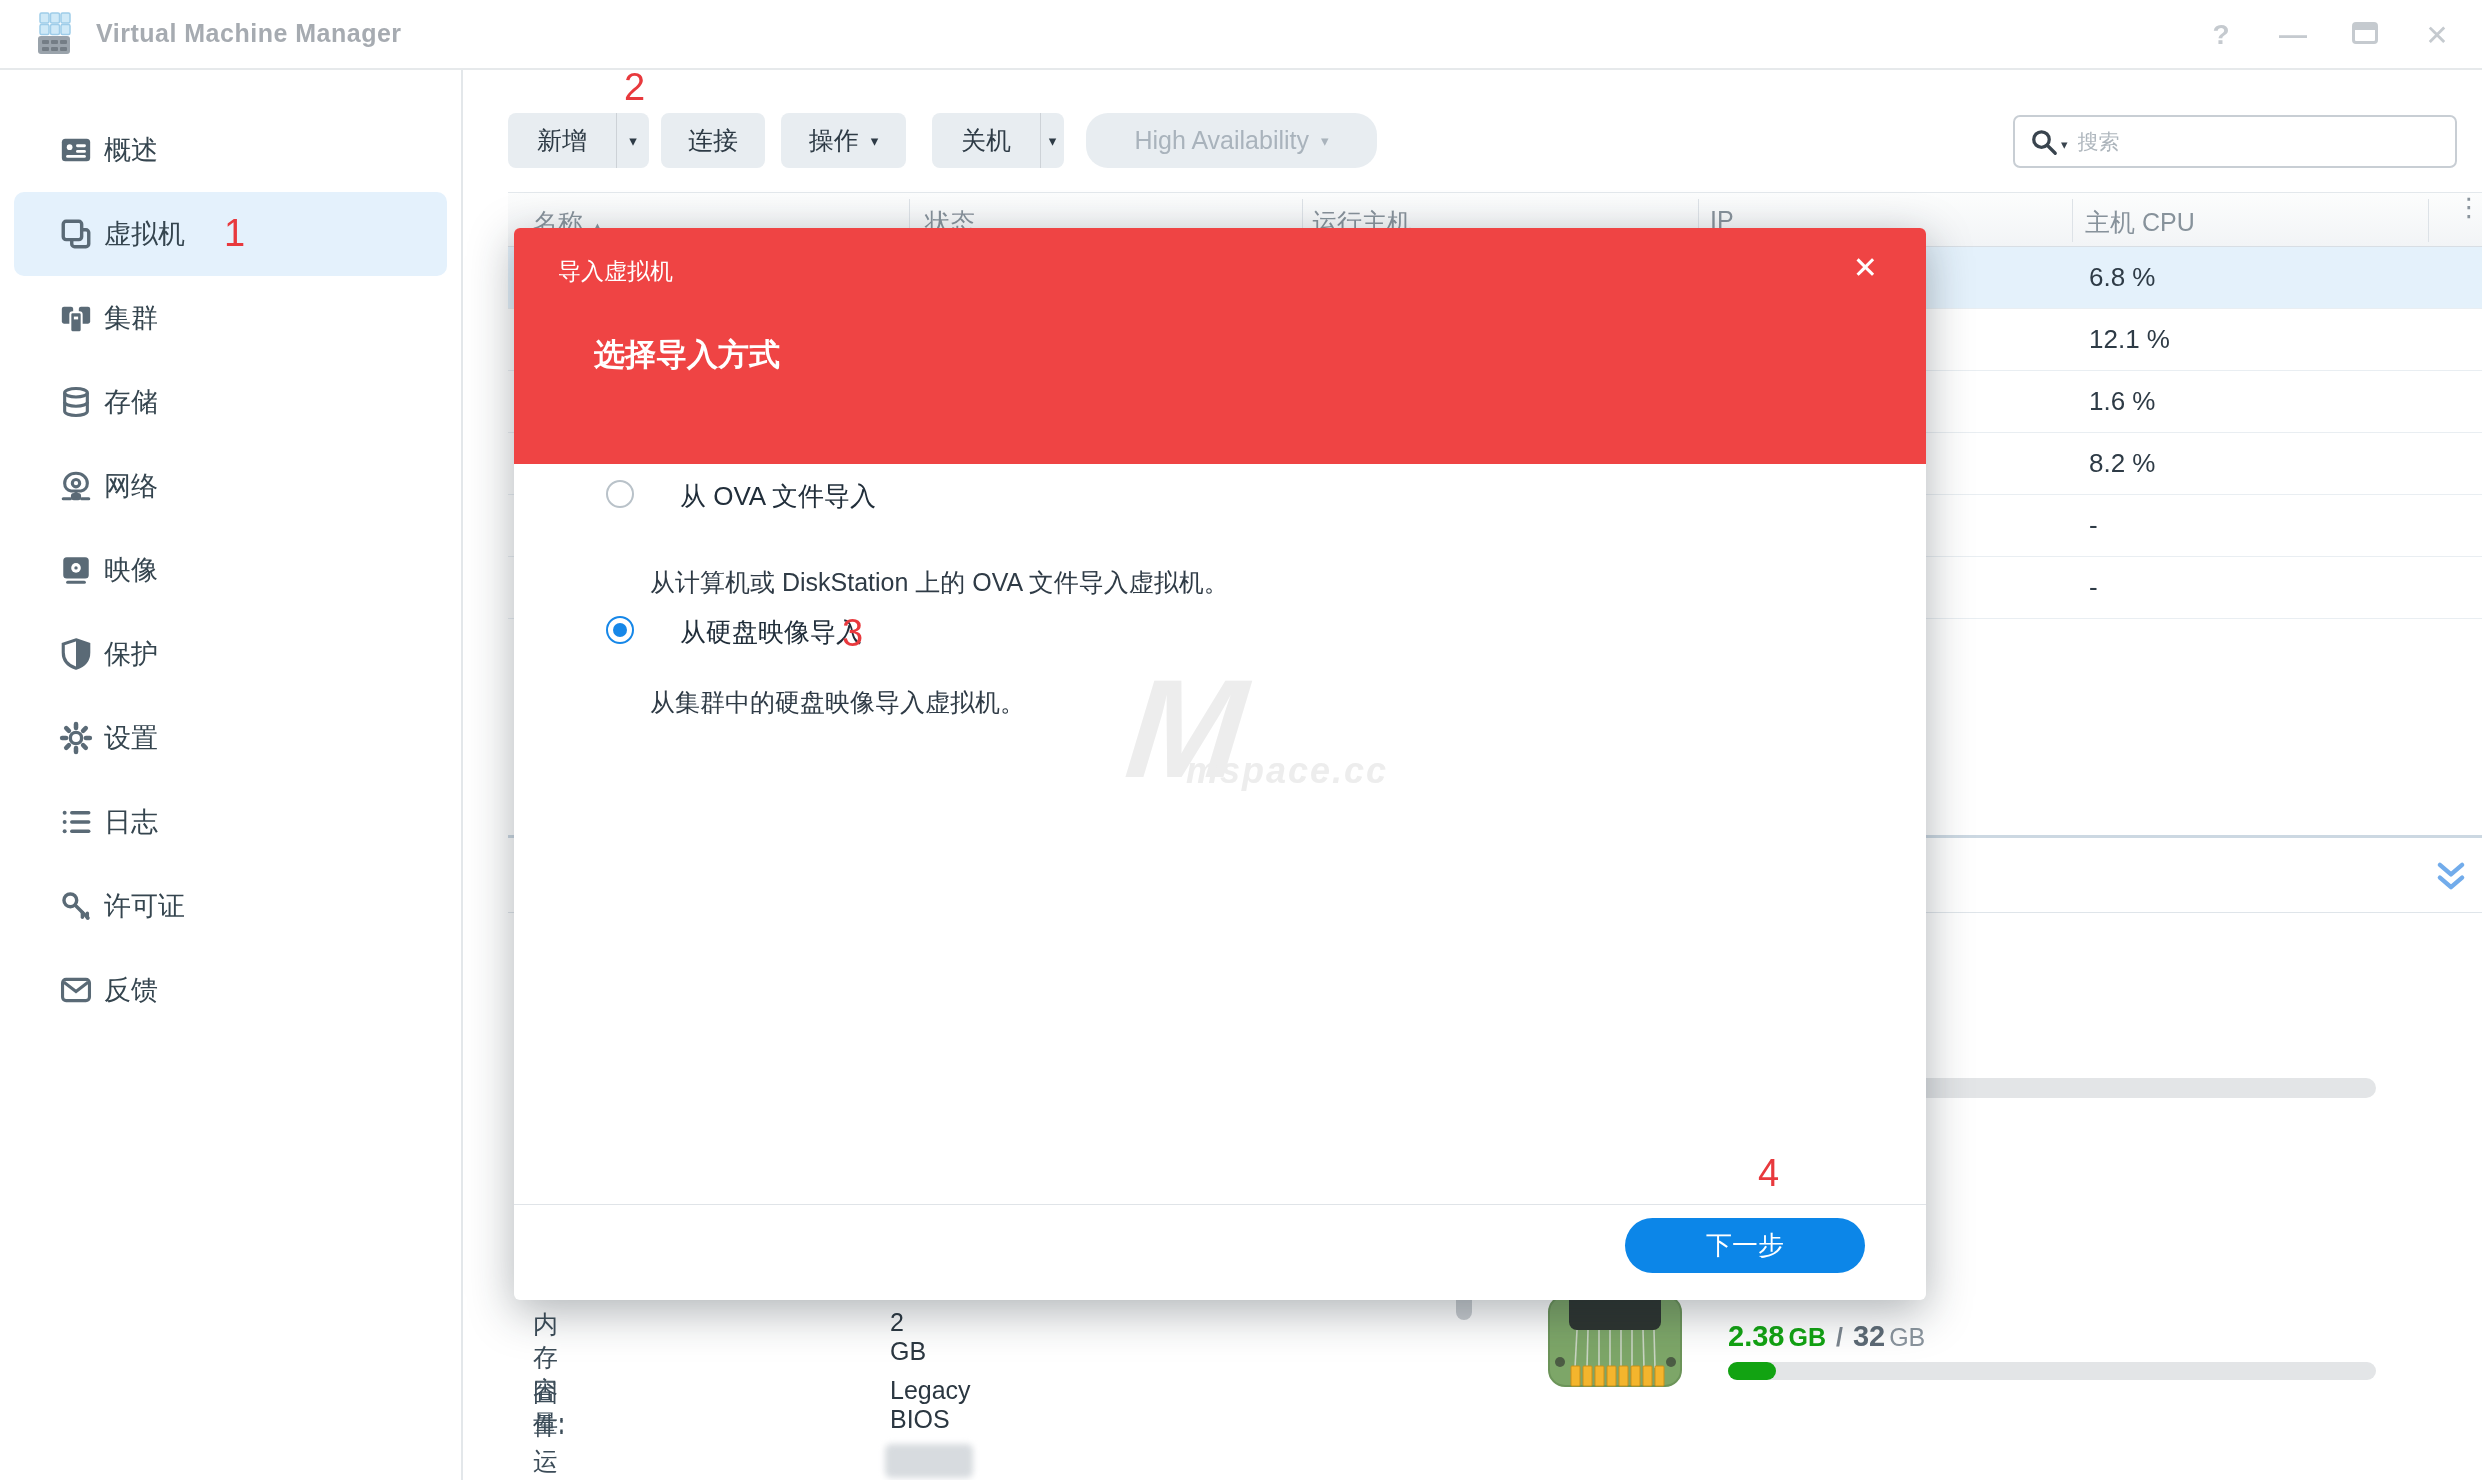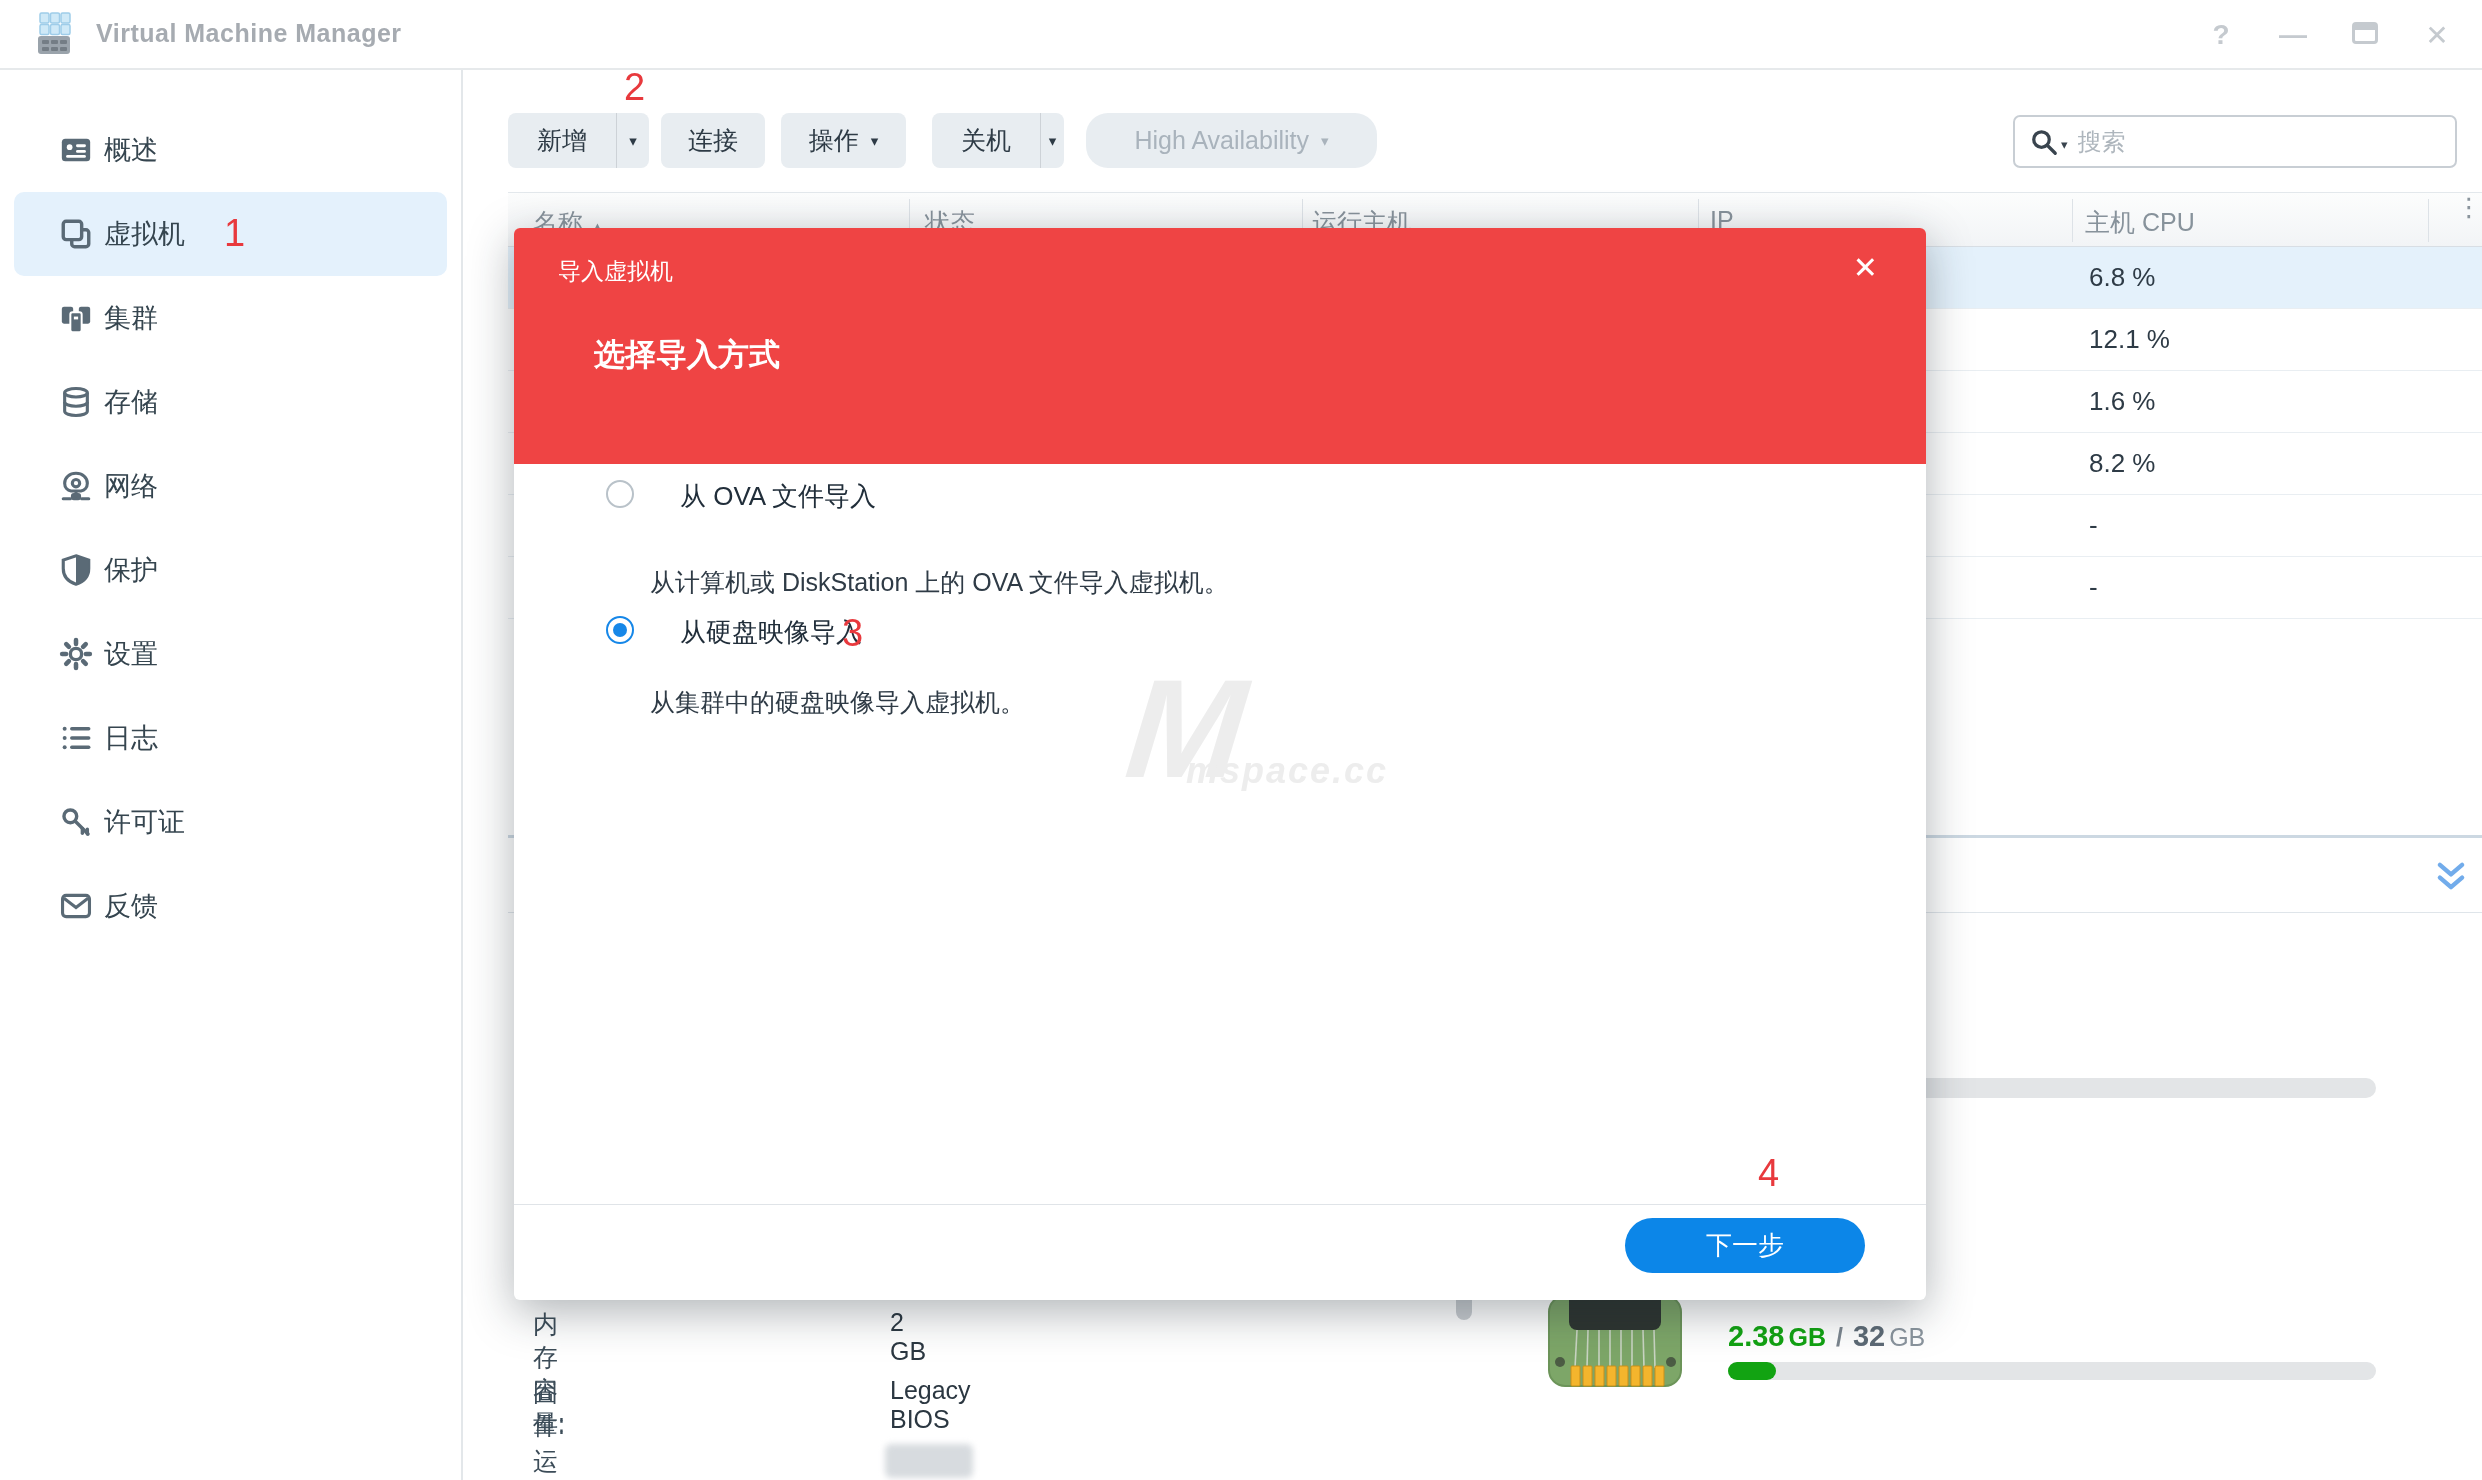--- a/index.html
+++ b/index.html
@@ -27,21 +27,21 @@
   .btn .caret { font-size:15px; margin-left:12px; color:#2e3b46; }
   .split { display:flex; padding:0; }
   .split .main-part { display:flex; align-items:center; justify-content:center; height:100%; }
   .split .arrow-part { display:flex; align-items:center; justify-content:center; height:100%; border-left:1px solid #cdd2d7; font-size:15px; }
   .btn.disabled { color:#a9b3bc;border-radius:22px; }
   .btn.disabled .caret { color:#a9b3bc; }
 
   .searchbox { position:absolute; left:2013px; top:115px; width:444px; height:53px; border:2px solid #c8ced4; border-radius:7px; background:#fff; display:flex; align-items:center; padding-left:14px; }
   .searchbox .mag { width:30px; height:30px; }
   .searchbox .s-caret { font-size:13px; color:#39444e; margin:6px 10px 0 2px; }
-  .searchbox input { border:none; outline:none; font-size:24px; color:#0369a1; width:330px; background:transparent; }
+  .searchbox input { border:none; outline:none; font-size:21px; color:#0369a1; width:330px; background:transparent; }
   .searchbox input::placeholder { color:#aeb6bd; }
 
   
   .tbl-header { position:absolute; left:508px; top:192px; width:1974px; height:55px; background:linear-gradient(#fcfdfd,#f2f4f6); border-top:1px solid #e3e8ec; border-bottom:1px solid #d8dee4; font-size:25px; color:#87929b; }
   .tbl-header .h-label { position:absolute; top:13px; }
   .tbl-header .sep { position:absolute; top:6px; height:43px; width:1px; background:#dde2e7; }
   .sort-asc { font-size:13px; margin-left:8px; color:#87929b; }
   .kebab { position:absolute; top:8px; font-size:26px; color:#8a949d; letter-spacing:0; line-height:13px; }
   .tbl-row { position:absolute; left:508px; width:1974px; height:62px; border-bottom:1px solid #e9eef2; font-size:26px; color:#2e3b46; }
   .tbl-row.selected { background:#e4f1fb; }
@@ -177,20 +177,31 @@
             <path d="M4 10 c0-4 3.5-7 8-7 s8 3 8 7 c0 3-2 5-4.5 5.5 h-7 C6 15 4 13 4 10 z"></path>
             <circle cx="12" cy="10" r="2.6"></circle>
             <path d="M12 15.5 v2.5"></path>
             <rect x="9.5" y="18" width="5" height="3" rx="1" fill="#5a6a76"></rect>
             <path d="M3 21 h5 M16 21 h5" stroke-linecap="round"></path>
           </svg>
       </span>
       <span class="s-label">网络</span>
     </div>
 
+    <div class="side-item">
+      <span class="s-icon">
+        <svg width="34" height="34" viewBox="0 0 24 24">
+            <rect x="3" y="3" width="18" height="15" rx="2.5" fill="#5a6a76"></rect>
+            <circle cx="12" cy="10.5" r="3.4" fill="#fff"></circle>
+            <circle cx="12" cy="10.5" r="1.2" fill="#5a6a76"></circle>
+            <rect x="5" y="19.5" width="14" height="2.2" rx="1.1" fill="#5a6a76"></rect>
+          </svg>
+      </span>
+      <span class="s-label">映像</span>
+    </div>
 
     <div class="side-item">
       <span class="s-icon">
         <svg width="34" height="34" viewBox="0 0 24 24">
             <path d="M12 2 L21 5 v6 c0 6-4 9.5-9 11 C7 20.5 3 17 3 11 V5 z" fill="none" stroke="#5a6a76" stroke-width="2.2"></path>
             <path d="M12 2 L21 5 v6 c0 6-4 9.5-9 11 z" fill="#5a6a76"></path>
           </svg>
       </span>
       <span class="s-label">保护</span>
     </div>

